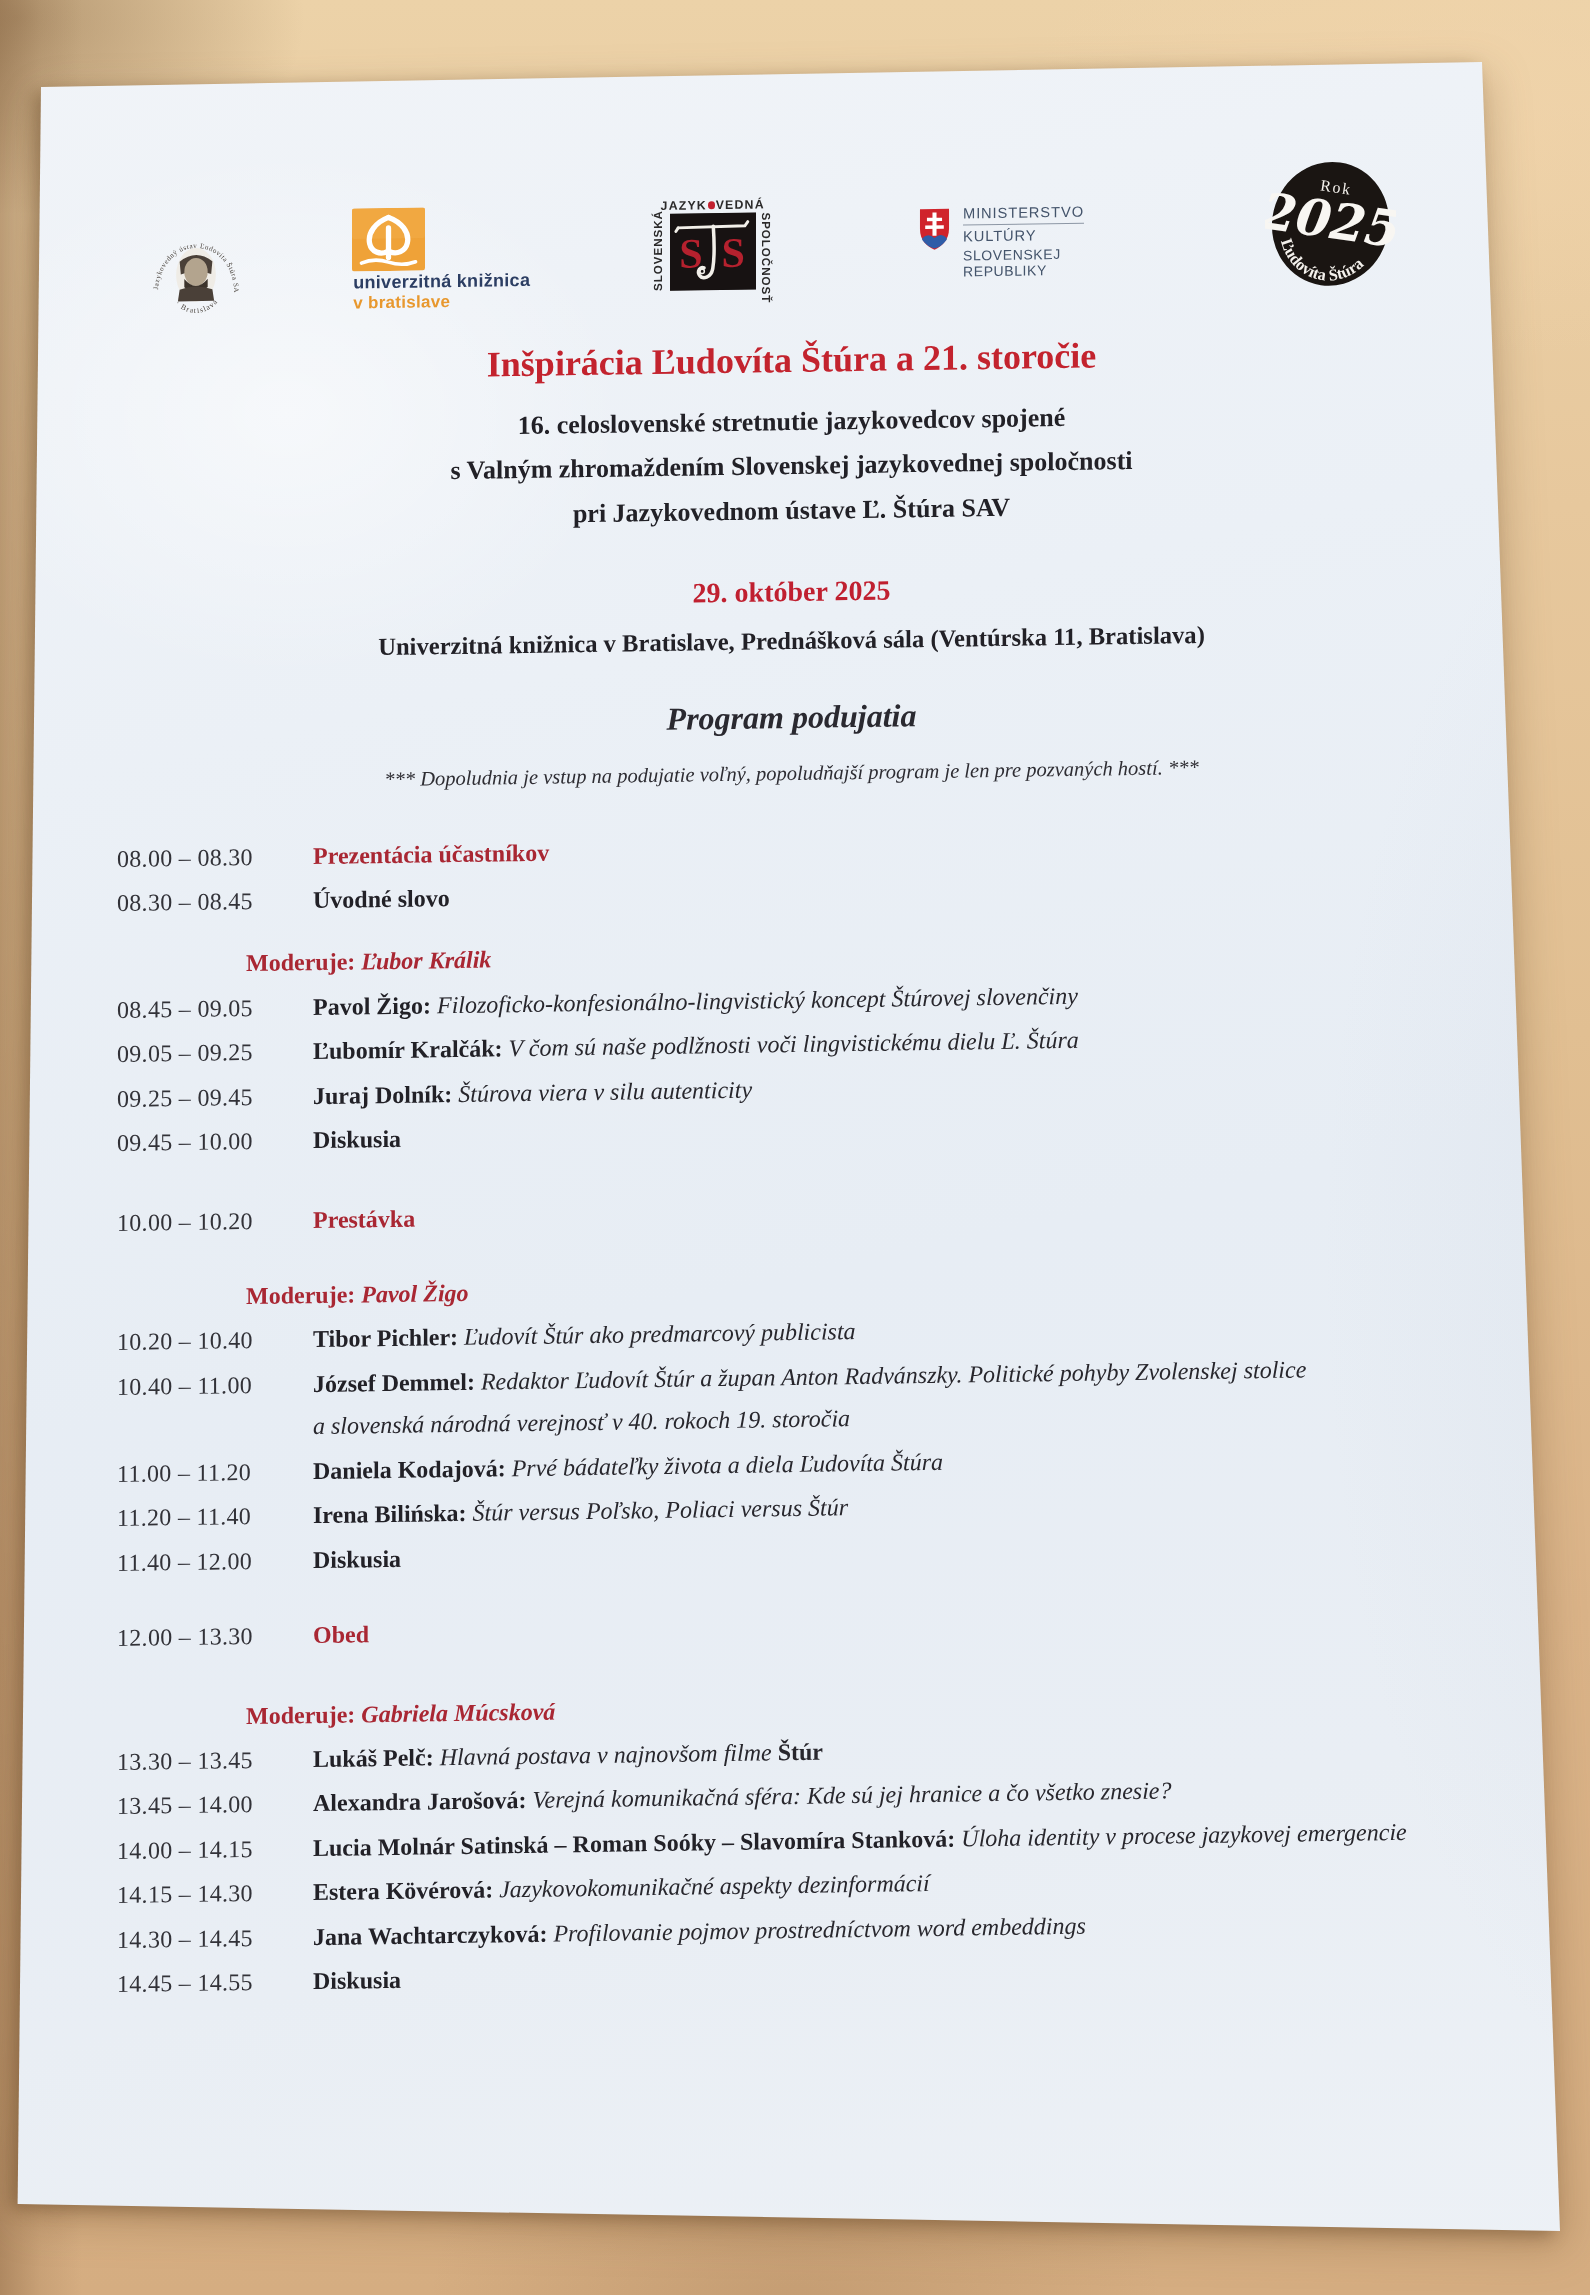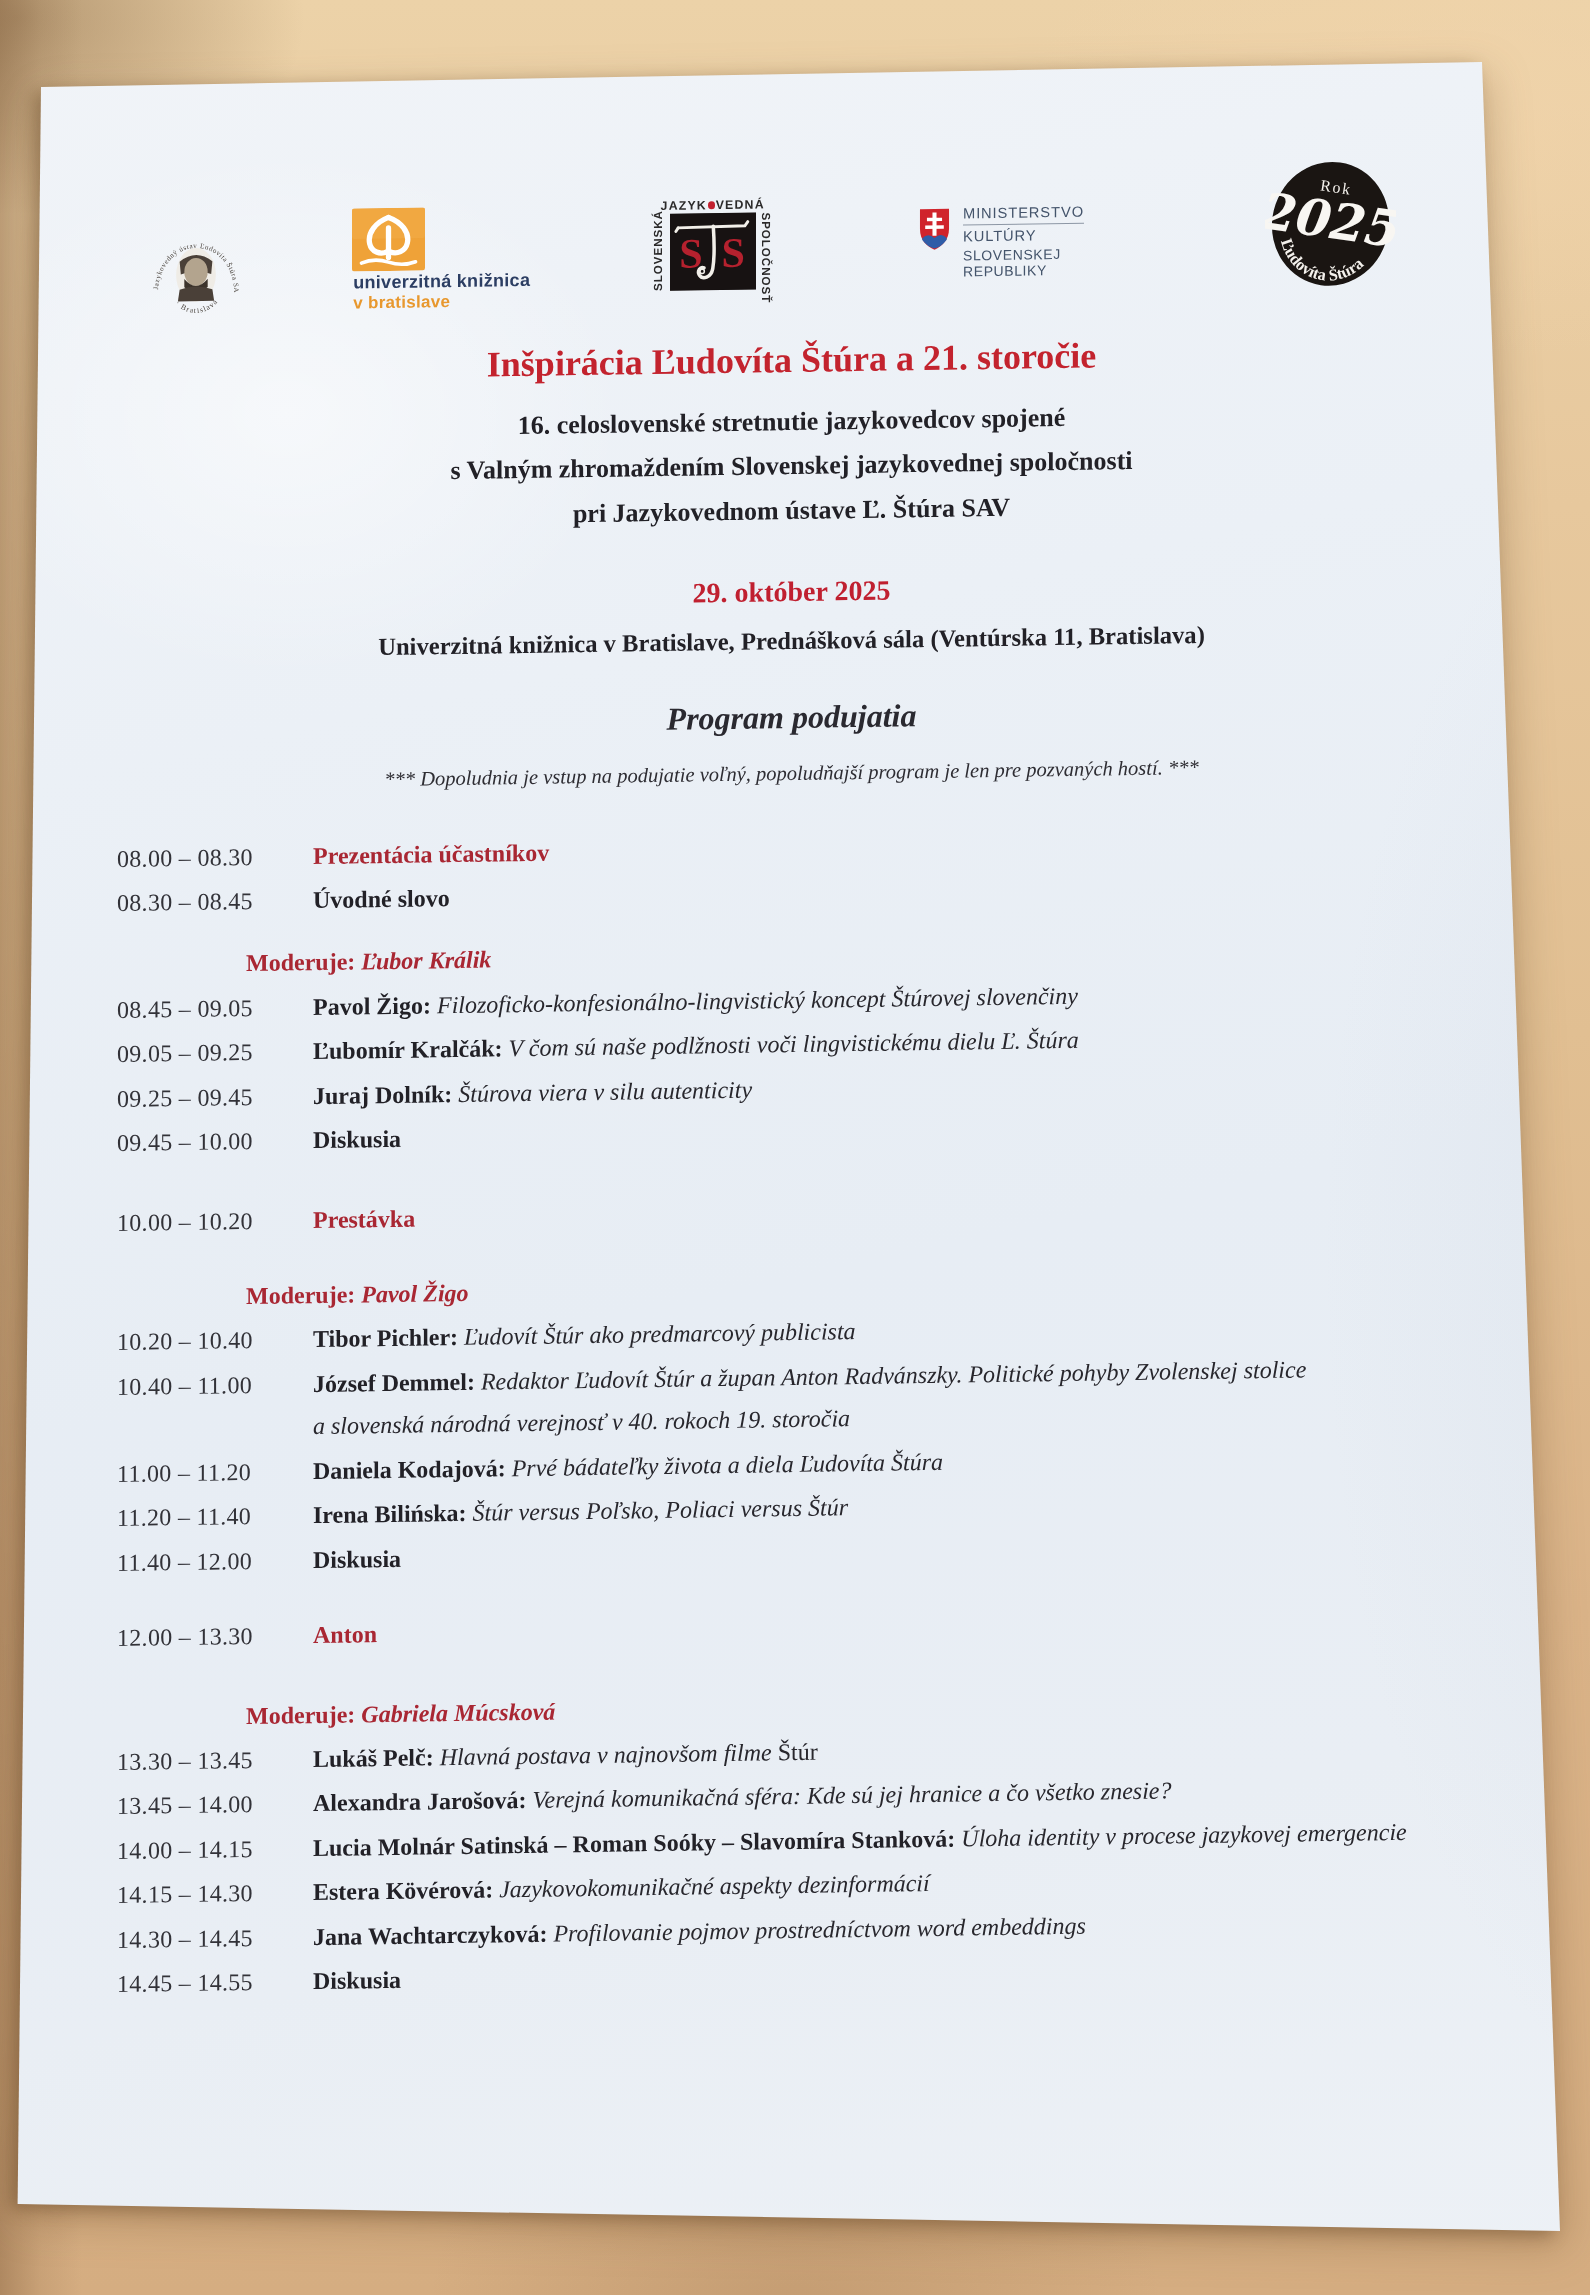--- a/index.html
+++ b/index.html
@@ -52,21 +52,21 @@
   .row.gap-medium{margin-top:34px;}
   .row.gap-large{margin-top:47px;}
   .row.gap-xlarge{margin-top:52px;}
   .time{flex:none;width:196px;color:#323238;letter-spacing:0.3px;}
   .talk{flex:1;min-width:0;}
   .talk-line{white-space:nowrap;}
   .talk-line + .talk-line{margin-top:14.7px;}
   .row.moderator{padding-left:129px;}
   .t-bold{font-weight:700;color:#222127;}
   .t-italic{font-style:italic;color:#28272d;}
-  .t-roman{color:#28272d;}
+  .t-roman{color:#28272d;font-weight:bold;}
   .t-redbold{font-weight:700;color:#a92733;}
   .t-reditalic{font-weight:700;font-style:italic;color:#a92733;}
   
   .logo{position:absolute;}
   .logo-institute{left:151px;top:209px;width:90px;height:107px;}
   .logo-library{left:352px;top:202px;width:193px;height:106px;font-family:"Liberation Sans","DejaVu Sans",sans-serif;}
   .lib-square{position:absolute;left:0;top:0;width:73px;height:63px;}
   .lib-line1{position:absolute;left:1.2px;top:64px;font-size:18px;font-weight:700;color:#2c3e63;letter-spacing:0.3px;}
   .lib-line2{position:absolute;left:1.2px;top:85px;font-size:17px;font-weight:700;color:#e8982e;letter-spacing:0.3px;}
   .logo-sjs{left:647px;top:197px;width:130px;height:101px;font-family:"Liberation Sans","DejaVu Sans",sans-serif;}
@@ -267,21 +267,21 @@
   </div>
         <div class="row gap-normal">
     <span class="time">11.40 – 12.00</span>
     <div class="talk">
             <div class="talk-line"><span class="t-bold">Diskusia</span></div>
           </div>
   </div>
         <div class="row gap-large">
     <span class="time">12.00 – 13.30</span>
     <div class="talk">
-            <div class="talk-line"><span class="t-redbold">Anton</span></div>
+            <div class="talk-line"><span class="t-redbold">Obed</span></div>
           </div>
   </div>
         <div class="row gap-xlarge moderator">
 
     <div class="talk">
             <div class="talk-line"><span class="t-redbold">Moderuje: </span><span class="t-reditalic">Gabriela Múcsková</span></div>
           </div>
   </div>
         <div class="row gap-normal">
     <span class="time">13.30 – 13.45</span>

